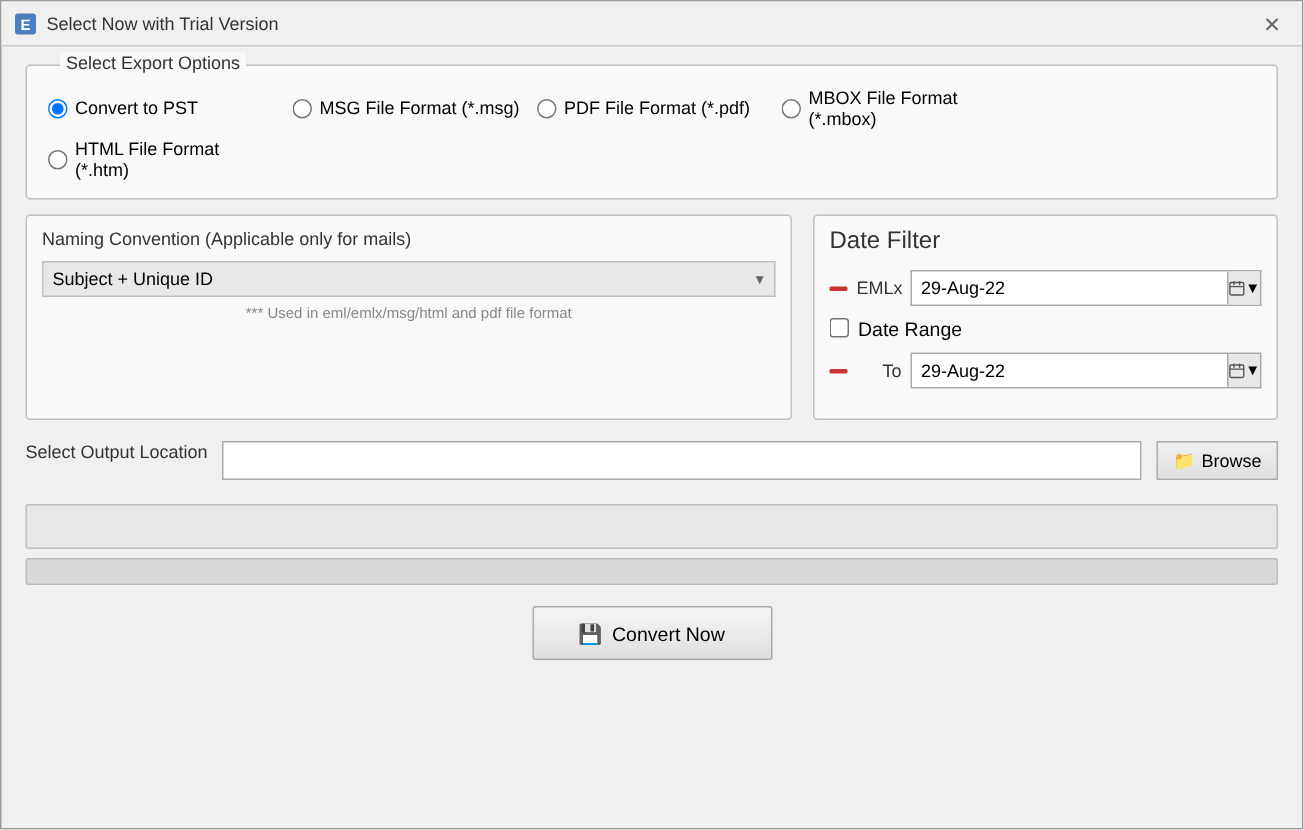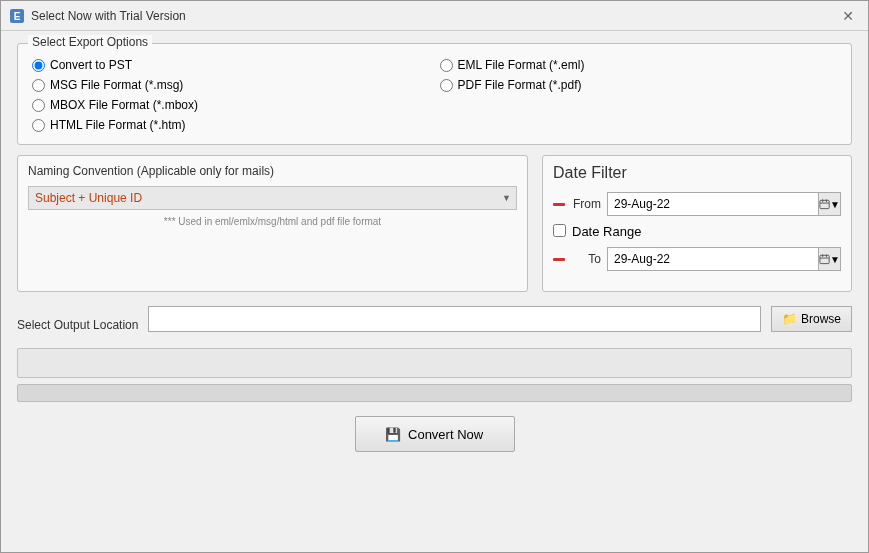--- a/index.html
+++ b/index.html
@@ -61,30 +61,30 @@
     .group-box {
       border: 1px solid #c0c0c0;
       border-radius: 3px;
       padding: 8px 14px 12px;
       position: relative;
       background: #f9f9f9;
     }
     .group-box-title {
       position: absolute;
       top: -9px;
-      left: 10px;
+      left: 22px;
       background: #f9f9f9;
       padding: 0 4px;
       font-size: 12px;
       color: #333;
       font-weight: normal;
     }
     .radio-grid {
       display: grid;
-      grid-template-columns: 1fr 1fr;
+      grid-template-columns: 1fr 1fr 1fr 1fr 1fr;
       gap: 6px 10px;
       margin-top: 6px;
     }
     .radio-item {
       display: flex;
       align-items: center;
       gap: 5px;
       font-size: 12px;
     }
     .radio-item input[type="radio"] {
@@ -120,21 +120,21 @@
       font-size: 12px;
       color: #333;
       margin-bottom: 8px;
     }
     .naming-select {
       width: 100%;
       padding: 4px 6px;
       font-size: 12px;
       border: 1px solid #c0c0c0;
       background: #e8e8e8;
-      color: #c2410c;
+      color: #000000;
       appearance: none;
       -webkit-appearance: none;
       cursor: pointer;
       position: relative;
     }
     .select-wrapper {
       position: relative;
     }
     .select-wrapper::after {
       content: '▼';
@@ -212,21 +212,21 @@
     }
     .red-dash {
       width: 12px;
       height: 3px;
       background: #cc3333;
       border-radius: 1px;
       flex-shrink: 0;
     }
     .output-row {
       display: flex;
-      align-items: flex-end;
+      align-items: flex-start;
       gap: 10px;
       padding: 4px 0;
     }
     .output-label {
       font-size: 12px;
       color: #333;
       white-space: nowrap;
     }
     .output-input {
       flex: 1;
@@ -305,24 +305,20 @@
   </div>
 
   <div class="content">
 
     <div class="group-box">
       <span class="group-box-title">Select Export Options</span>
       <div class="radio-grid">
         <div class="radio-item">
           <input type="radio" name="format" id="opt_pst" checked="" style="">
           <label for="opt_pst">Convert to PST</label>
-        </div>
-        <div class="radio-item">
-          <input type="radio" name="format" id="opt_eml" style="">
-          <label for="opt_eml">EML File  Format (*.eml)</label>
         </div>
         <div class="radio-item">
           <input type="radio" name="format" id="opt_msg" style="">
           <label for="opt_msg">MSG File Format (*.msg)</label>
         </div>
         <div class="radio-item">
           <input type="radio" name="format" id="opt_pdf" style="">
           <label for="opt_pdf">PDF File Format (*.pdf)</label>
         </div>
         <div class="radio-item">
@@ -351,21 +347,21 @@
           </select>
         </div>
         <div class="naming-hint">*** Used in eml/emlx/msg/html and pdf file format</div>
       </div>
 
       <div class="date-filter-box">
         <div class="date-filter-title">Date Filter</div>
 
         <div class="date-row">
           <div class="red-dash"></div>
-          <span class="date-label">From</span>
+          <span class="date-label">EMLx</span>
           <div class="date-input-wrapper">
             <input type="text" class="date-input" value="29-Aug-22" style="">
             <button class="date-picker-btn">
               <svg width="12" height="12" viewBox="0 0 12 12">
                 <rect x="1" y="2" width="10" height="9" rx="1" fill="none" stroke="#555" stroke-width="1"></rect>
                 <line x1="4" y1="1" x2="4" y2="4" stroke="#555" stroke-width="1"></line>
                 <line x1="8" y1="1" x2="8" y2="4" stroke="#555" stroke-width="1"></line>
                 <line x1="1" y1="5" x2="11" y2="5" stroke="#555" stroke-width="1"></line>
               </svg>
               <span>▼</span>

